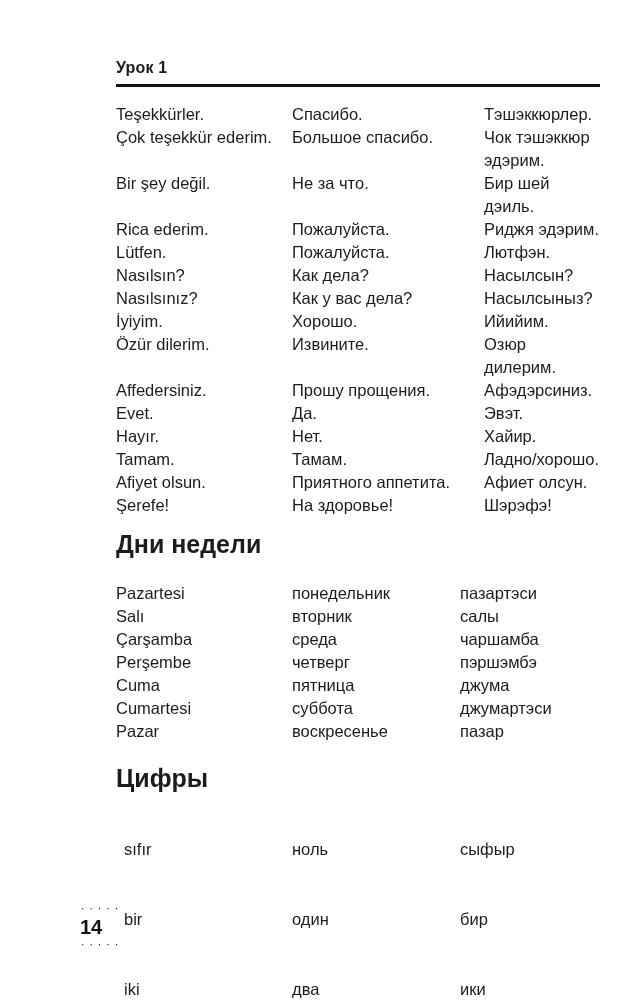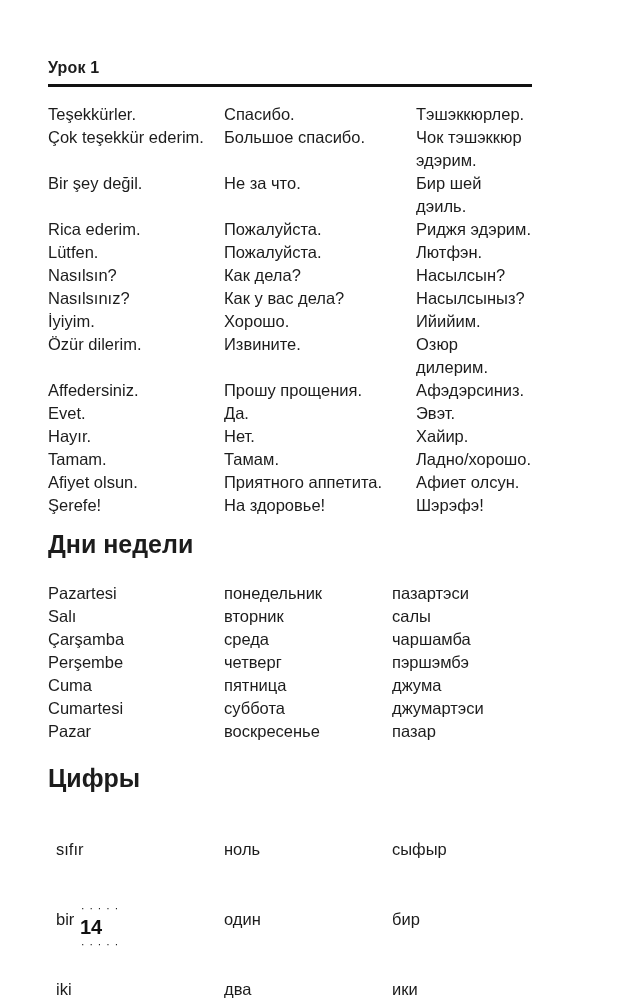--- a/index.html
+++ b/index.html
@@ -6,21 +6,21 @@
   body {
     width:644px; height:1000px;
     background:#ffffff;
     font-family:"Liberation Sans","DejaVu Sans",sans-serif;
     color:#1c1c1c;
     overflow:hidden;
   }
   .page {
     position:relative;
     width:644px; height:900px;
-    padding:58px 60px 0 48px;
+    padding:58px 60px 0 116px;
     box-sizing:border-box;
   }
   .lesson-title {
     font-size:16px;
     font-weight:bold;
     line-height:20px;
     letter-spacing:0.2px;
   }
   .rule {
     height:3px;

